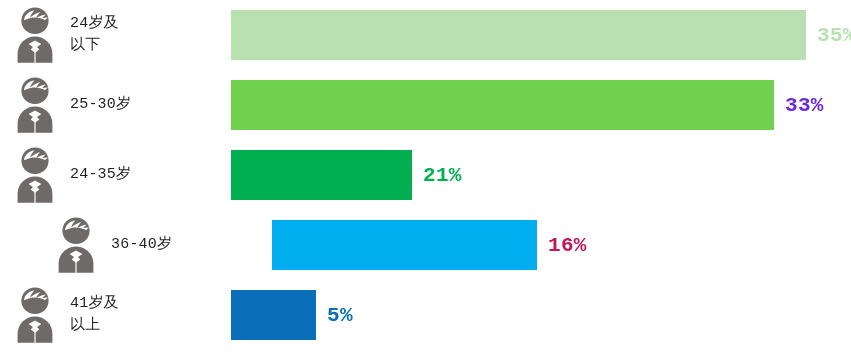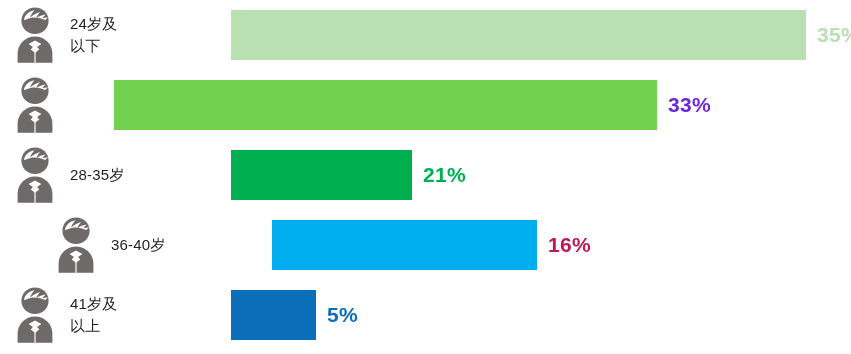--- a/index.html
+++ b/index.html
@@ -11,20 +11,21 @@
     width: 851px;
     height: 354px;
     font-family: "Liberation Sans", "DejaVu Sans", sans-serif;
     overflow: hidden;
   }
 
   #chart {
     position: relative;
     width: 766px;
     height: 354px;
+    font-family: Liberation Mono, monospace;
   }
 
   .row {
     position: absolute;
     left: 0;
     width: 851px;
     height: 70px;
     display: flex;
     align-items: center;
   }
@@ -114,20 +115,23 @@
           <path d="M23 1.5c-7.6 0-13.6 5.9-13.6 13.2 0 7.3 6 13.3 13.6 13.3 7.6 0 13.6-6 13.6-13.3C36.6 7.4 30.6 1.5 23 1.5z"></path>
           <path d="M23 30.5c-9.6 0-17.4 7.6-17.4 17v9.3h34.8v-9.3c0-9.4-7.8-17-17.4-17z"></path>
         </g>
         <g fill="#ffffff">
           <path d="M12.2 12.6c1.4-4.3 5.4-7.6 10.3-8.3 -2.1 2.2-3.6 4.6-4.4 7.2 2.9-2.6 6.3-4.5 10-5.6 -1.8 1.9-3.1 3.9-3.9 6.1 3-1.9 6.2-3.1 9.5-3.6 -1.3 1.1-2.4 2.3-3.2 3.6 1.9-.5 3.8-.7 5.6-.6 -1.2.8-2.2 1.7-3 2.7 -4.5-2.5-9.6-3.3-14.6-2.2 -2.3.5-4.4 1.3-6.3 2.4z"></path>
           <path d="M23 34.6l-6.4 3.3 4.3 3.1 -2.2 2.4 4.3 3.4 4.3-3.4 -2.2-2.4 4.3-3.1z"></path>
           <rect x="22.4" y="42.5" width="1.2" height="14.3"></rect>
         </g>
       </svg>
     </div>
+    <div class="label-cell">
+      <span class="label-text">25-30岁</span>
+    </div>
     <div class="bar-cell">
       <div class="bar" style="width:543px;background:#72d04f;"></div>
       <span class="bar-value" style="color:#6d28d9;">33%</span>
     </div>
   </div>
 
   <div class="row" style="top:140px;">
     <div class="icon-cell">
       <svg class="person-icon" width="46" height="58" viewBox="0 0 46 58">
         <g fill="#6d6a69">
@@ -135,21 +139,21 @@
           <path d="M23 30.5c-9.6 0-17.4 7.6-17.4 17v9.3h34.8v-9.3c0-9.4-7.8-17-17.4-17z"></path>
         </g>
         <g fill="#ffffff">
           <path d="M12.2 12.6c1.4-4.3 5.4-7.6 10.3-8.3 -2.1 2.2-3.6 4.6-4.4 7.2 2.9-2.6 6.3-4.5 10-5.6 -1.8 1.9-3.1 3.9-3.9 6.1 3-1.9 6.2-3.1 9.5-3.6 -1.3 1.1-2.4 2.3-3.2 3.6 1.9-.5 3.8-.7 5.6-.6 -1.2.8-2.2 1.7-3 2.7 -4.5-2.5-9.6-3.3-14.6-2.2 -2.3.5-4.4 1.3-6.3 2.4z"></path>
           <path d="M23 34.6l-6.4 3.3 4.3 3.1 -2.2 2.4 4.3 3.4 4.3-3.4 -2.2-2.4 4.3-3.1z"></path>
           <rect x="22.4" y="42.5" width="1.2" height="14.3"></rect>
         </g>
       </svg>
     </div>
     <div class="label-cell">
-      <span class="label-text">28-35岁</span>
+      <span class="label-text">24-35岁</span>
     </div>
     <div class="bar-cell">
       <div class="bar" style="width:181px;background:#00b050;"></div>
       <span class="bar-value" style="color:#00b050;">21%</span>
     </div>
   </div>
 
   <div class="row" style="top:210px;margin-left:41px;">
     <div class="icon-cell">
       <svg class="person-icon" width="46" height="58" viewBox="0 0 46 58">

